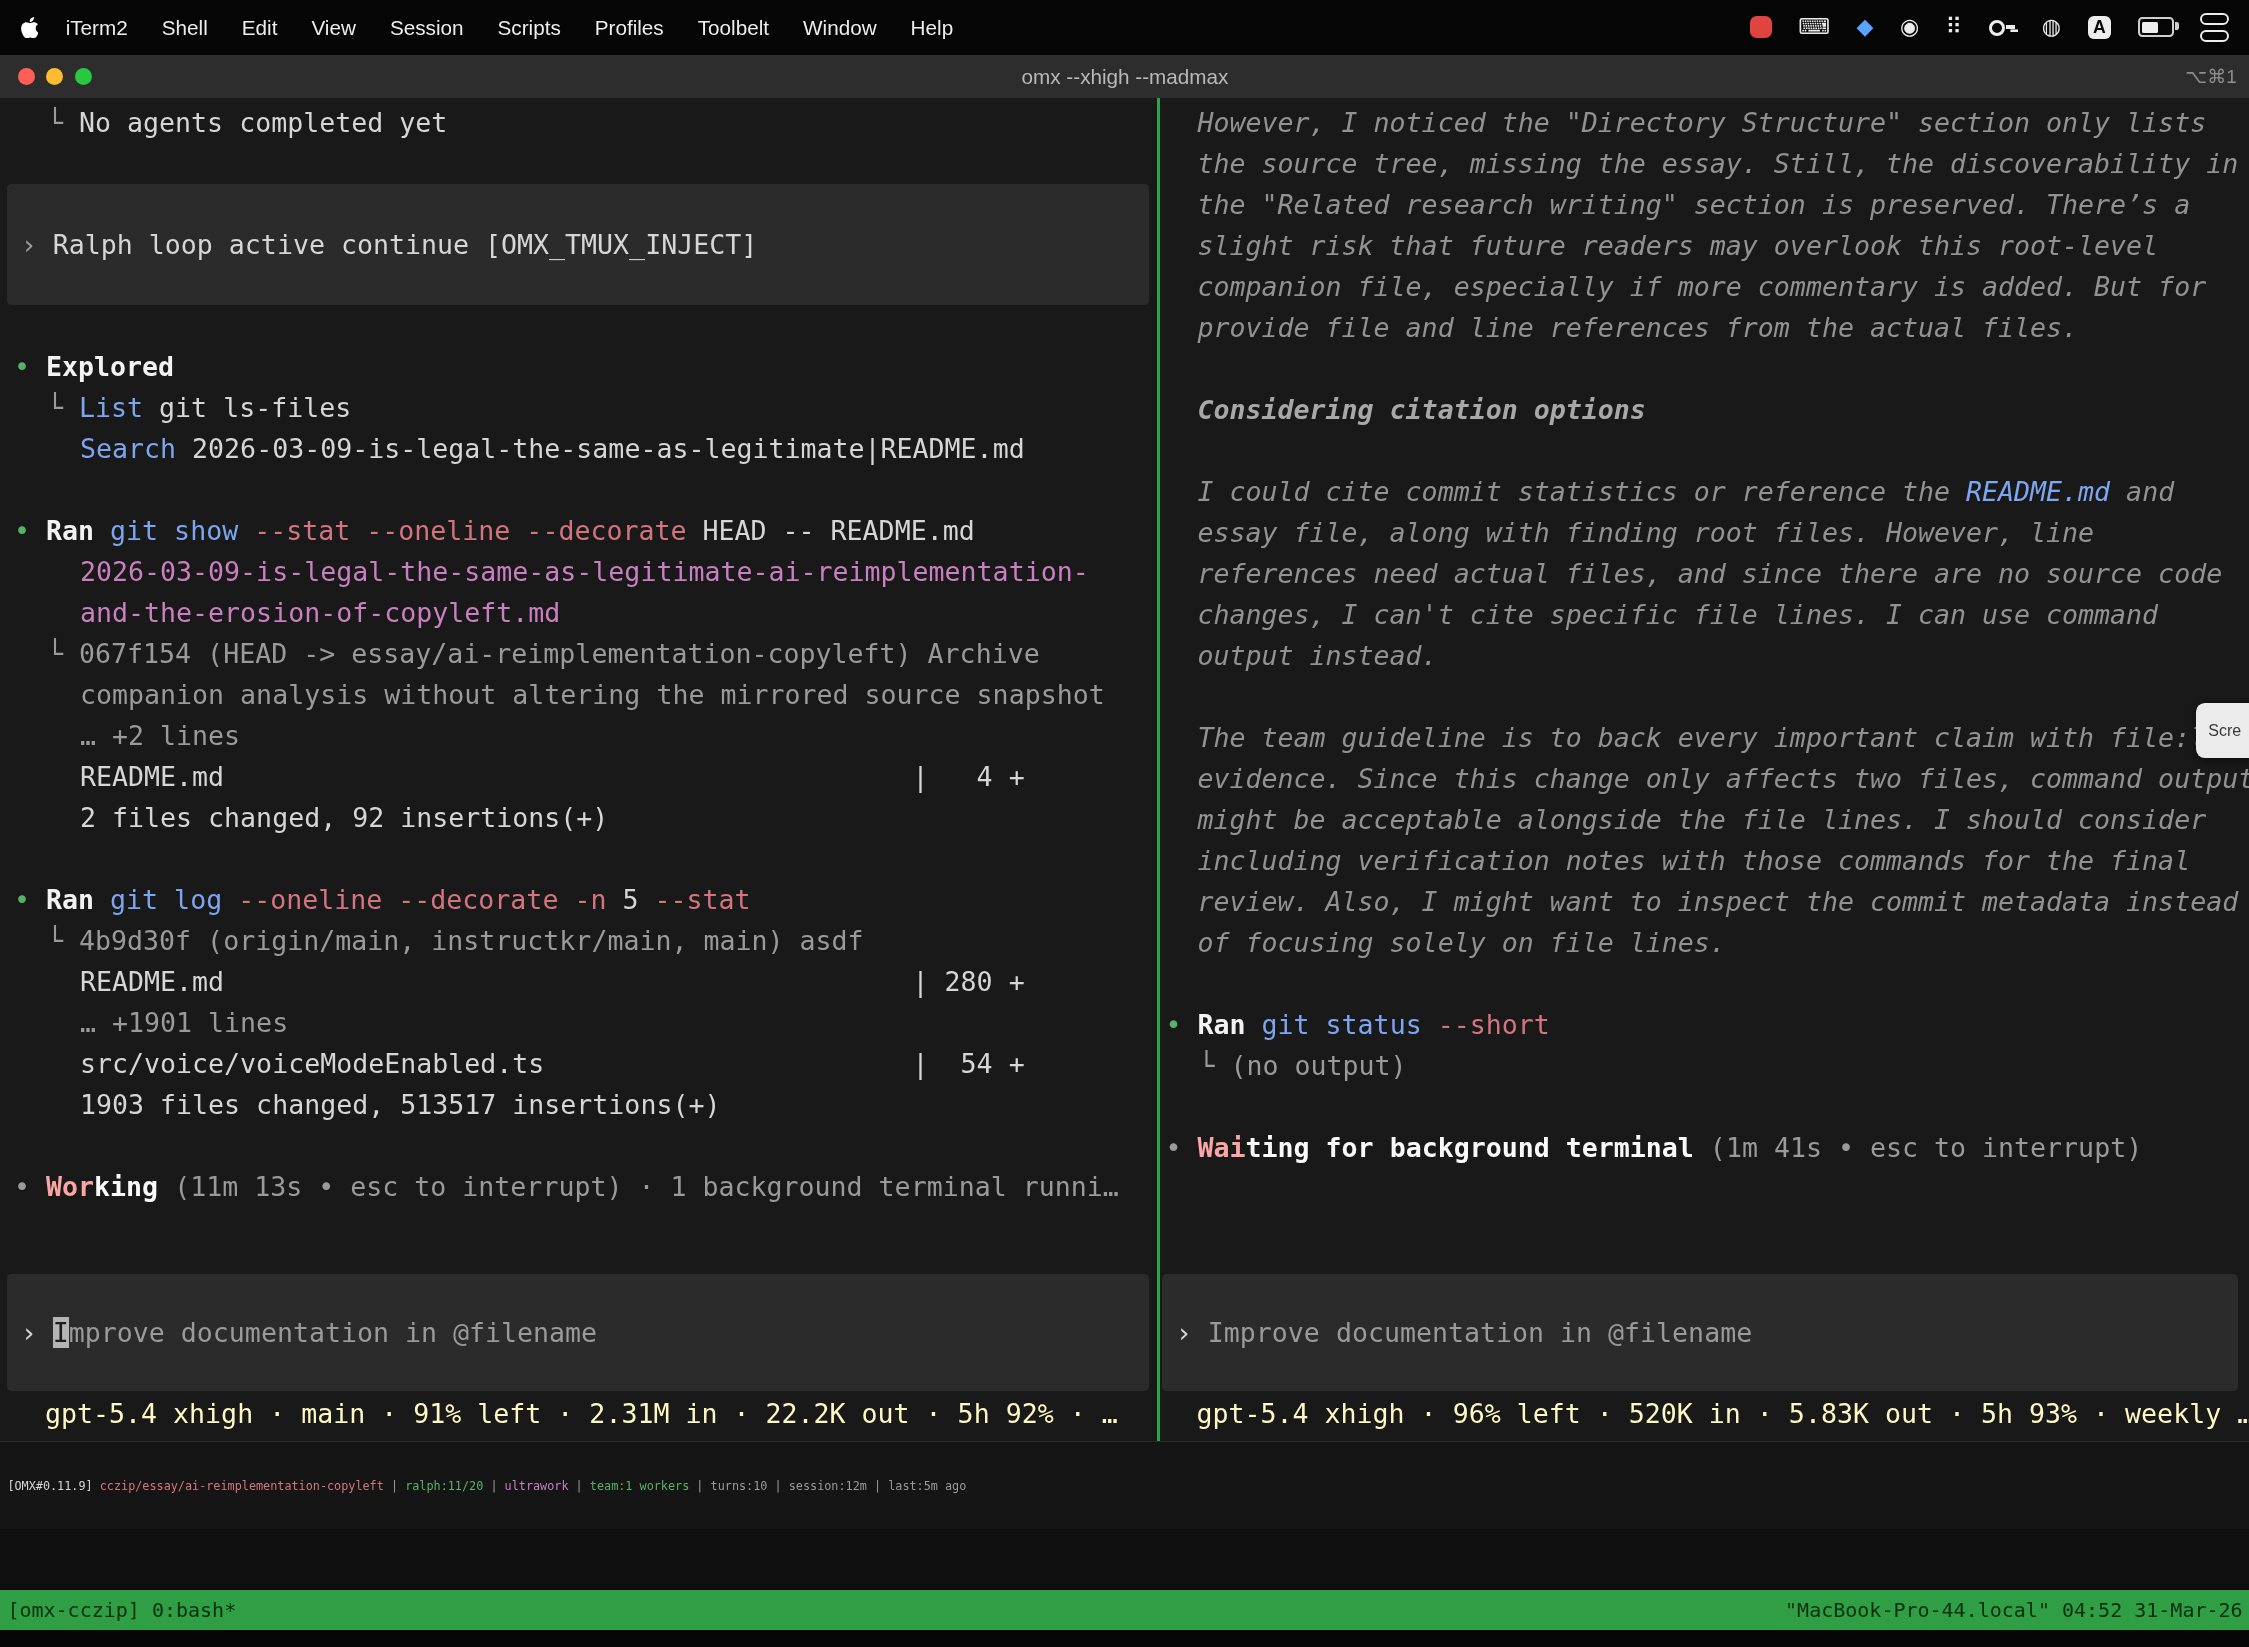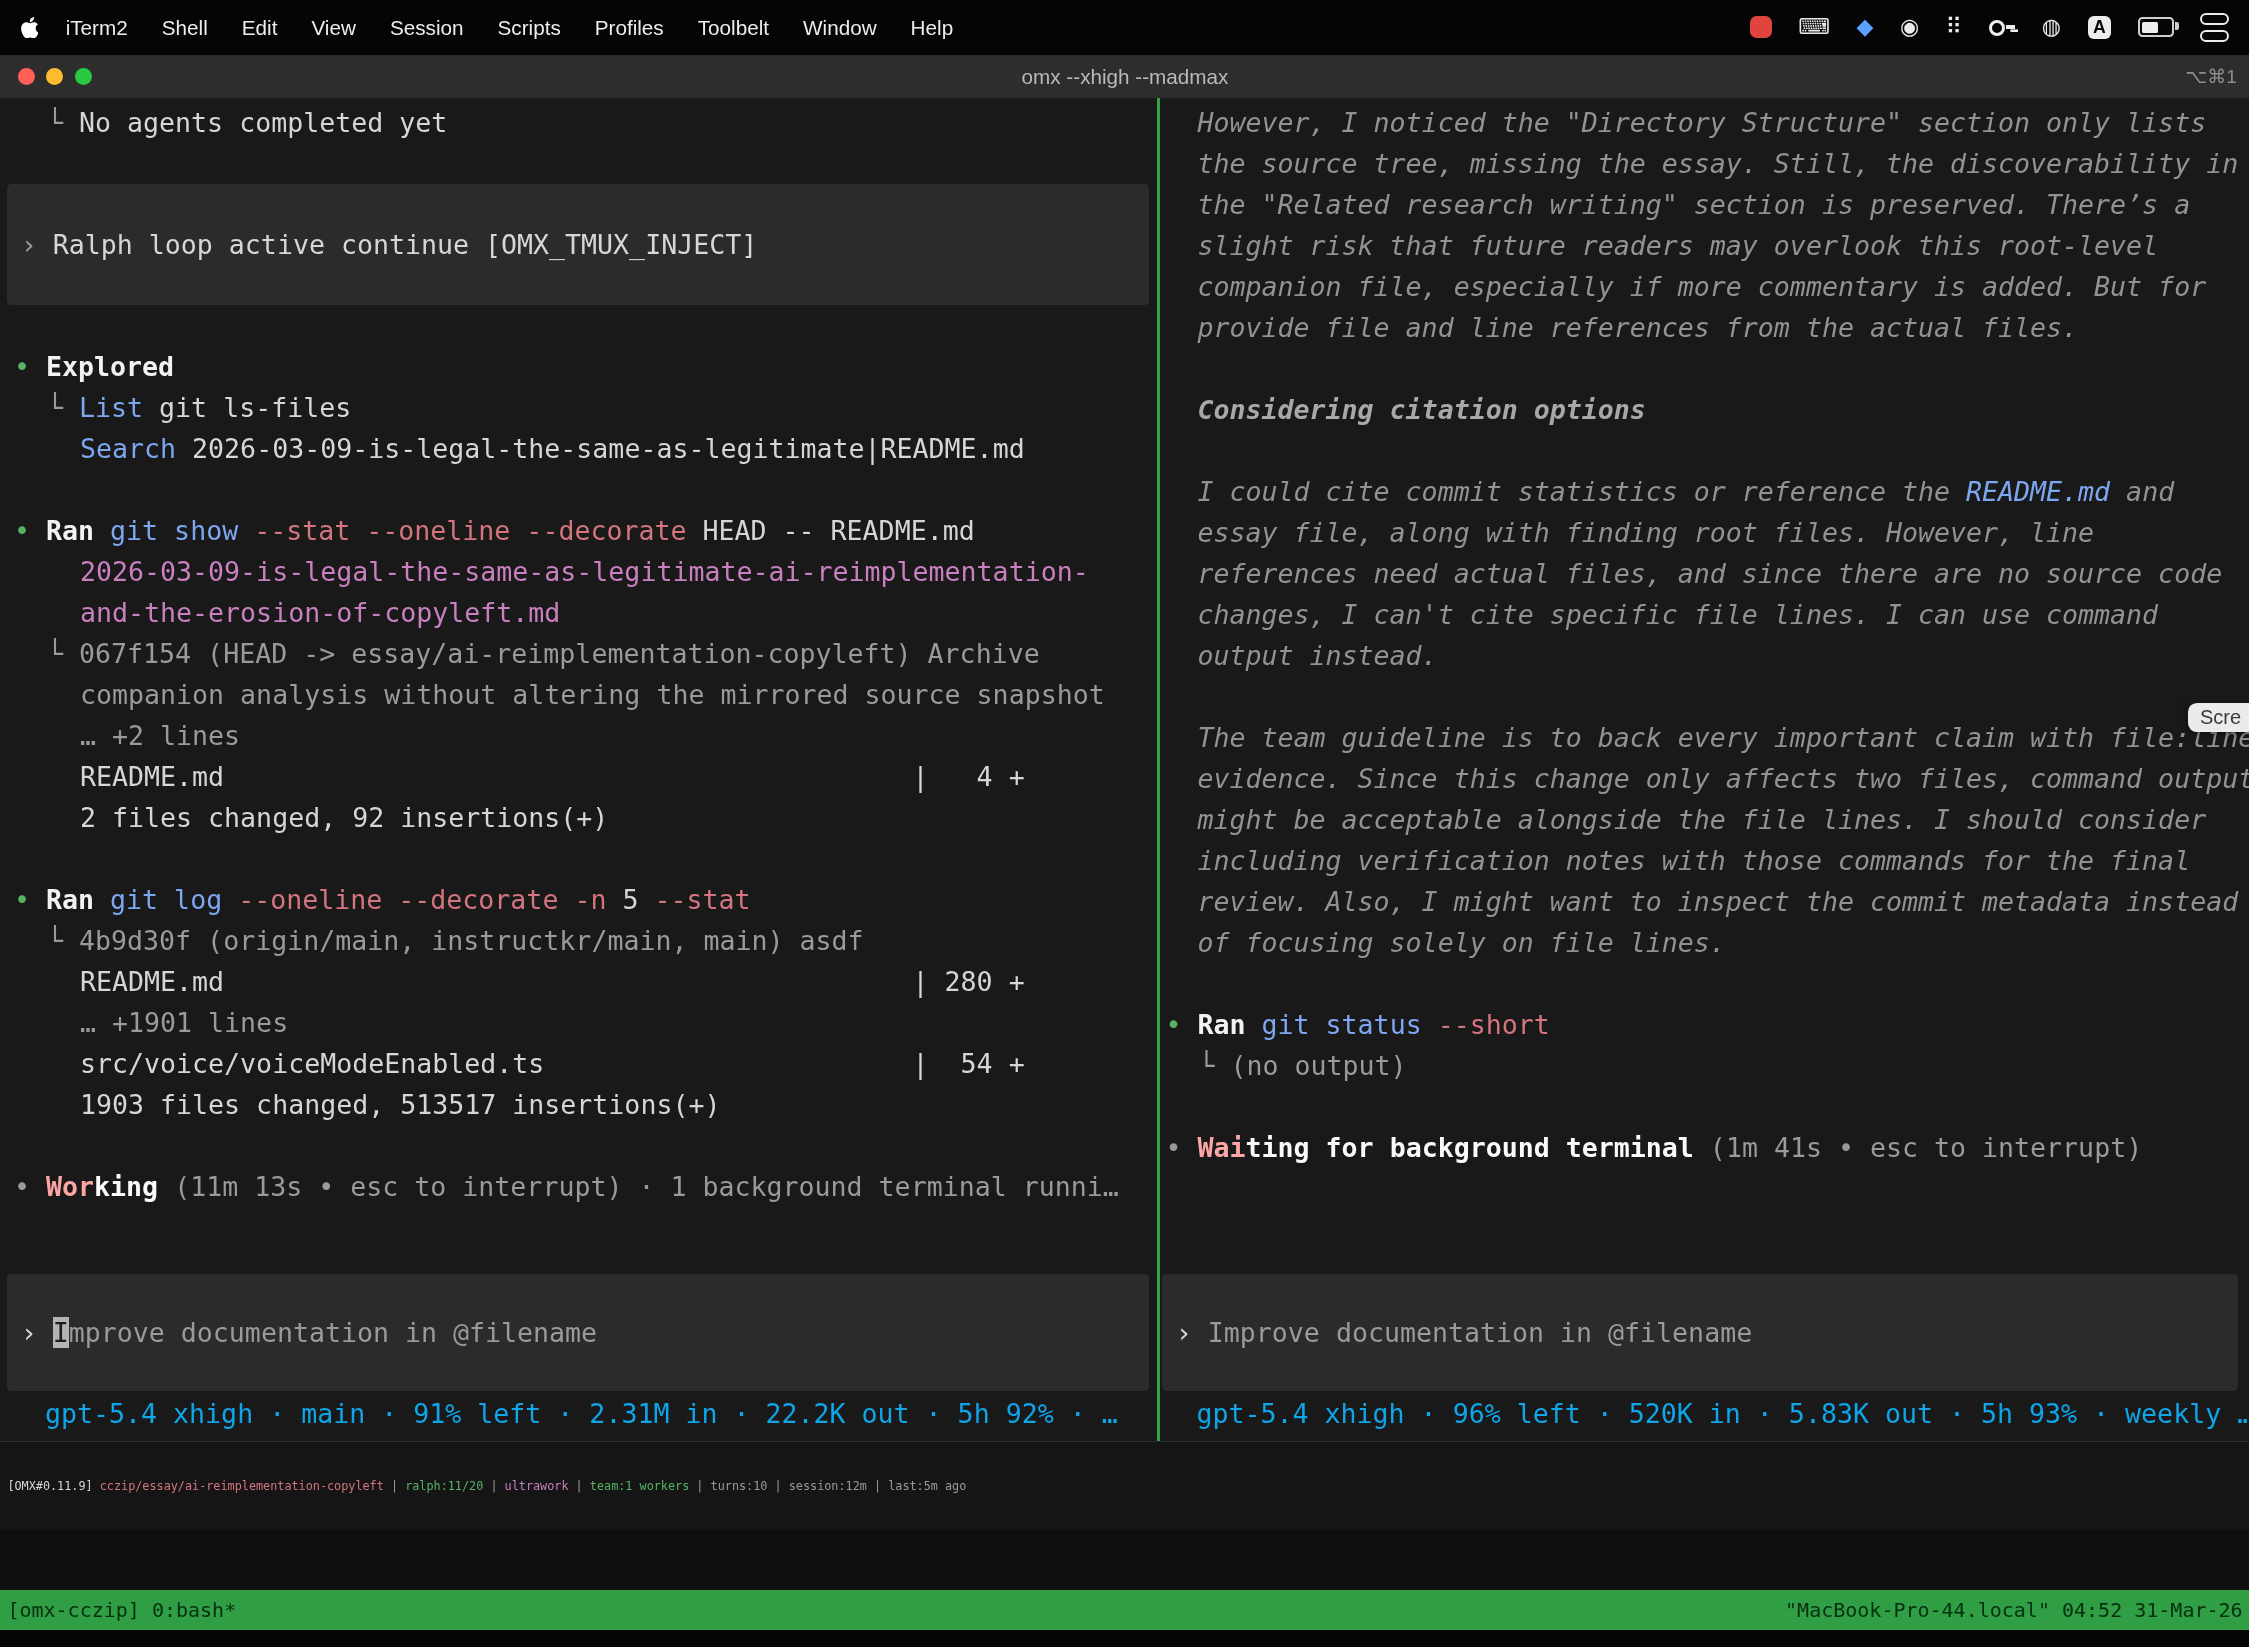--- a/index.html
+++ b/index.html
@@ -65,25 +65,25 @@
   .sg-shim{color:#fca5a5;font-weight:700;}
   .sg-dim{color:#9a9a9a;}
   .sg-blue{color:#7da6f0;}
   .sg-rose{color:#d4747e;}
   .sg-pink{color:#c97fc0;}
   .sg-green{color:#56b365;}
   .sg-it{color:#929292;font-style:italic;}
   .sg-itbold{color:#a8a8a8;font-style:italic;font-weight:700;}
   .sg-itblue{color:#7da6f0;font-style:italic;}
   .sg-cursor{background:#b4b4b4;color:#1d1d1d;}
-  .sg-statusdim{color:#0ea5e9;}
-
-  
-  .chip{position:absolute;top:605px;right:0;height:29px;display:flex;align-items:center;
-    background:#ebebeb;color:#3a3a3a;font-family:"Liberation Sans",sans-serif;font-size:20px;
+  .sg-statusdim{color:#fef9c3;}
+
+  
+  .chip{position:absolute;top:605px;right:0;height:55px;display:flex;align-items:center;
+    background:#ebebeb;color:#3a3a3a;font-family:"Liberation Sans",sans-serif;font-size:16px;
     padding:0 8.9px 0 11.8px;border-radius:8.9px 0 0 8.9px;box-shadow:0 1.5px 7.4px rgba(0,0,0,.5);}
 
   
   .omx{flex:0 0 87px;background:#151515;border-top:1.5px solid #2c2c2c;display:flex;
     align-items:center;padding-left:7.4px;}
   .omx .line{height:auto;}
   .bgap{flex:0 0 61px;background:#0f0f0f;}
   .tmux{flex:0 0 40px;background:#2f9e44;color:#07300f;display:flex;align-items:center;
     justify-content:space-between;padding:0 7.4px;font-size:20px;white-space:pre;}
   .edge{flex:0 0 17.7px;background:#050505;}

